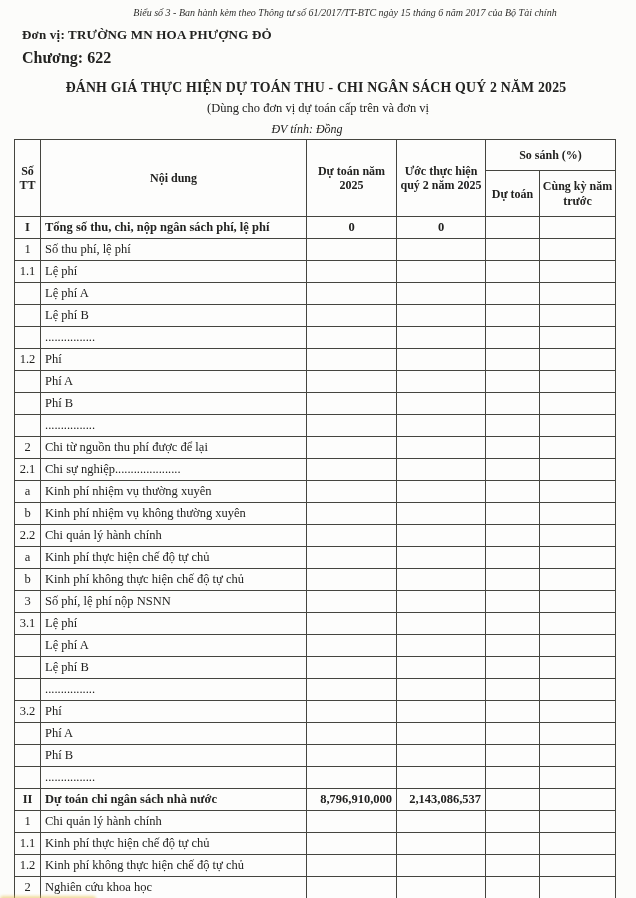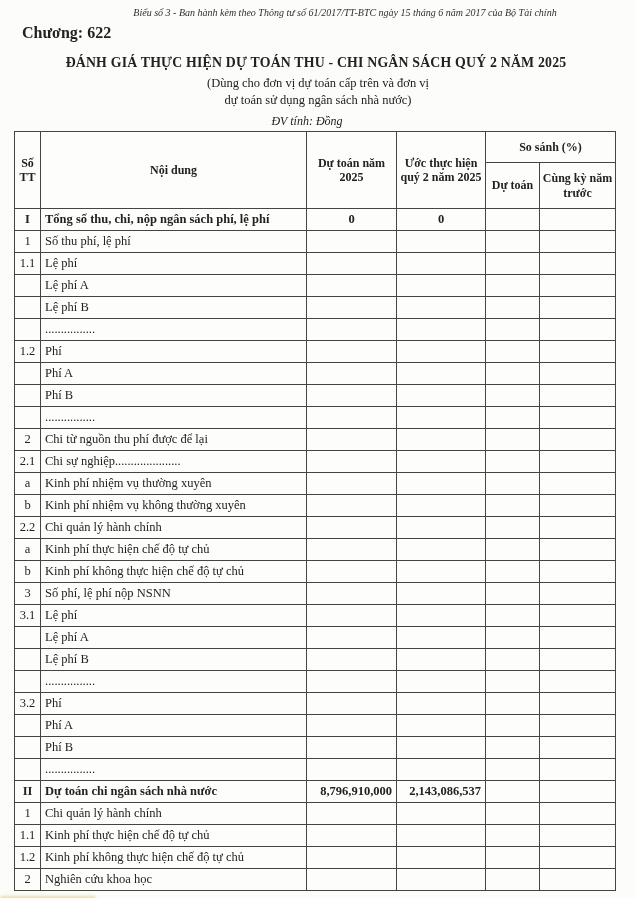--- a/index.html
+++ b/index.html
@@ -103,28 +103,28 @@
     border-radius: 3px;
   }
 </style>
 </head>
 <body>
 
 <div class="page">
 
   <div class="issuance-note">Biểu số 3 - Ban hành kèm theo Thông tư số 61/2017/TT-BTC ngày 15 tháng 6 năm 2017 của Bộ Tài chính</div>
 
+  <div class="unit-line">Đơn vị: TRƯỜNG MN HOA PHƯỢNG ĐỎ</div>
 
   <div class="chapter-line">Chương: 622</div>
 
   <div class="doc-title">ĐÁNH GIÁ THỰC HIỆN DỰ TOÁN THU - CHI NGÂN SÁCH QUÝ 2 NĂM 2025</div>
 
   <div class="doc-subtitle">
     <div>(Dùng cho đơn vị dự toán cấp trên và đơn vị</div>
-    <div>dự toán sử dụng ngân sách nhà nước)</div>
   </div>
 
   <div class="currency-note">ĐV tính: Đồng</div>
 
   <table class="budget">
     <colgroup>
       <col style="width:26px">
       <col style="width:266px">
       <col style="width:90px">
       <col style="width:89px">

